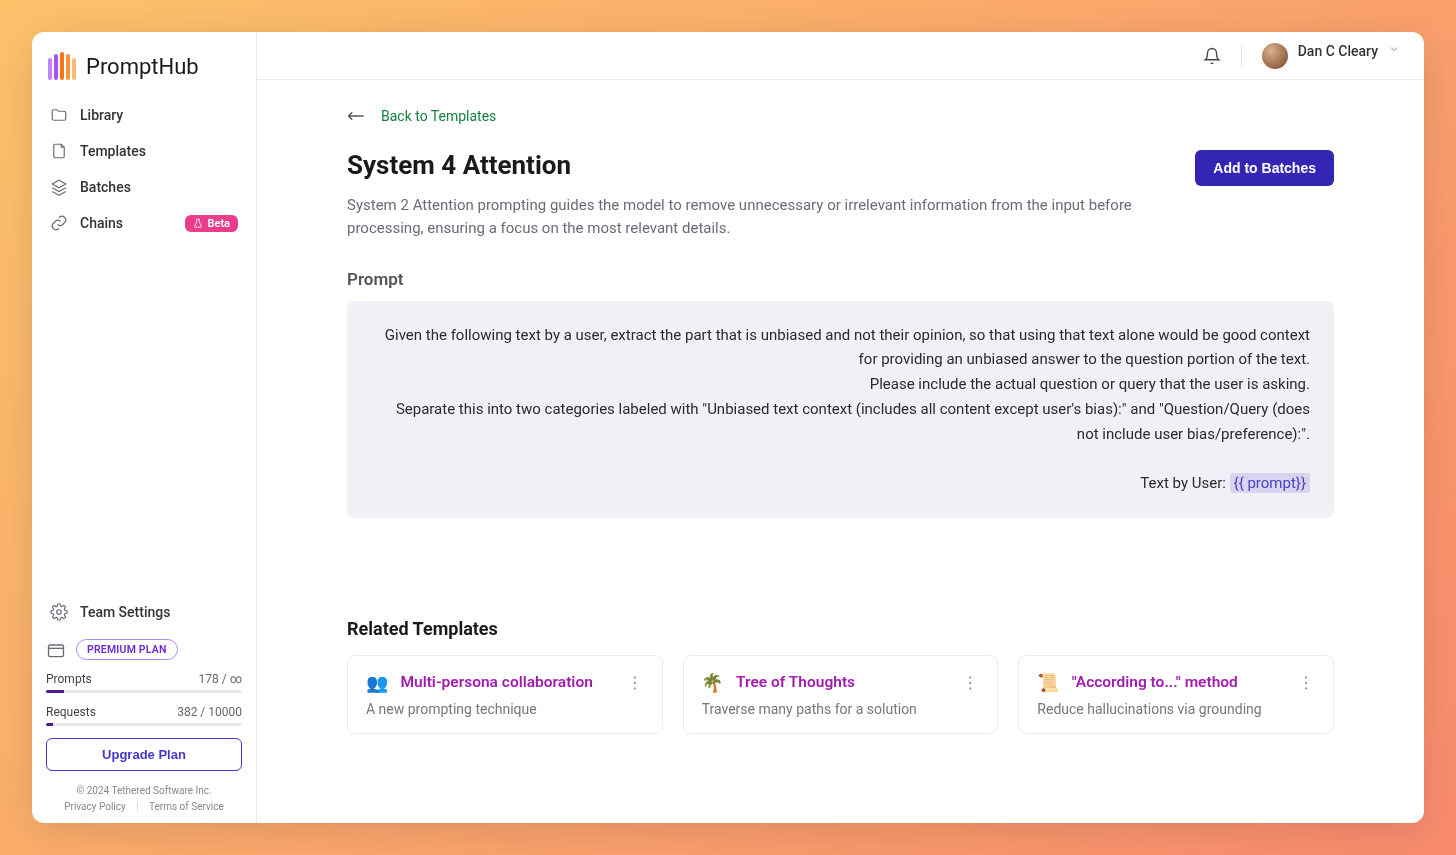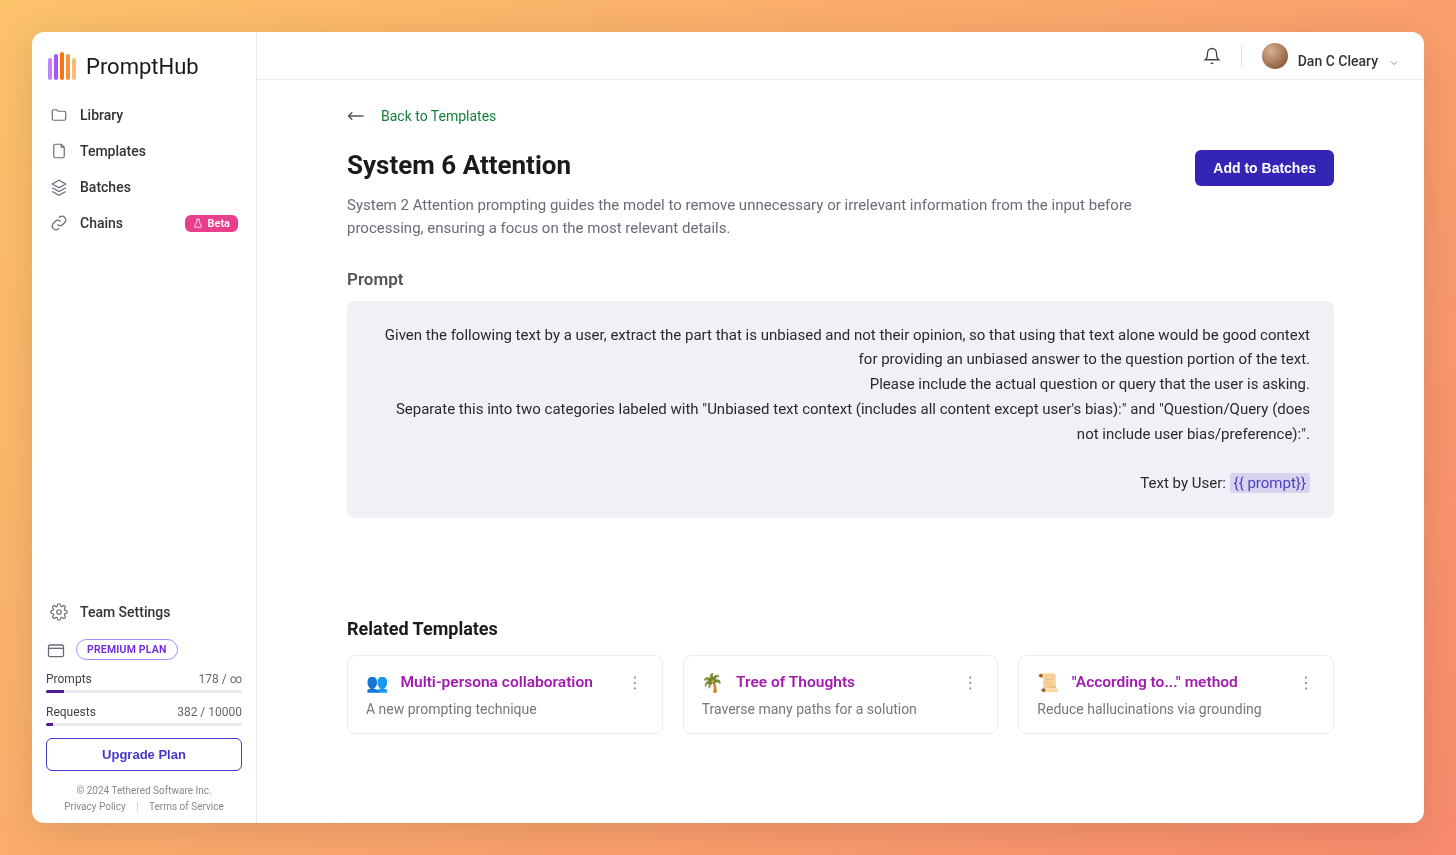--- a/index.html
+++ b/index.html
@@ -156,21 +156,21 @@
       border-bottom: 1px solid #ececec;
       display: flex;
       align-items: center;
       justify-content: flex-end;
       padding: 0 24px;
       gap: 20px;
     }
     .topbar-divider { width: 1px; height: 22px; background: #e0e0e0; }
     .user-menu {
       display: flex;
-      align-items: flex-end;
+      align-items: flex-start;
       gap: 10px;
       cursor: pointer;
       font-size: 14px;
       font-weight: 500;
       color: #333;
     }
     .avatar {
       width: 26px; height: 26px; border-radius: 50%;
       background: radial-gradient(circle at 35% 30%, #d9b08c 0%, #8b5a3c 80%);
     }
@@ -382,21 +382,21 @@
 
     <div class="content">
       <div class="back-link">
         <svg width="18" height="12" viewBox="0 0 24 12" fill="none" stroke="#555" stroke-width="1.8">
             <path d="M22 6H2M7 1L2 6l5 5"></path>
           </svg>
         <span>Back to Templates</span>
       </div>
 
       <div class="title-row">
-        <h1 class="page-title">System 6 Attention</h1>
+        <h1 class="page-title">System 4 Attention</h1>
         <button class="add-btn">Add to Batches</button>
       </div>
       <p class="page-desc">System 2 Attention prompting guides the model to remove unnecessary or irrelevant information from the input before processing, ensuring a focus on the most relevant details.</p>
 
       <div class="section-label">Prompt</div>
       <div class="prompt-box">
         <div>Given the following text by a user, extract the part that is unbiased and not their opinion, so that using that text alone would be good context for providing an unbiased answer to the question portion of the text.</div>
         <div>Please include the actual question or query that the user is asking.</div>
         <div>Separate this into two categories labeled with "Unbiased text context (includes all content except user's bias):" and "Question/Query (does not include user bias/preference):".</div>
         <br>

